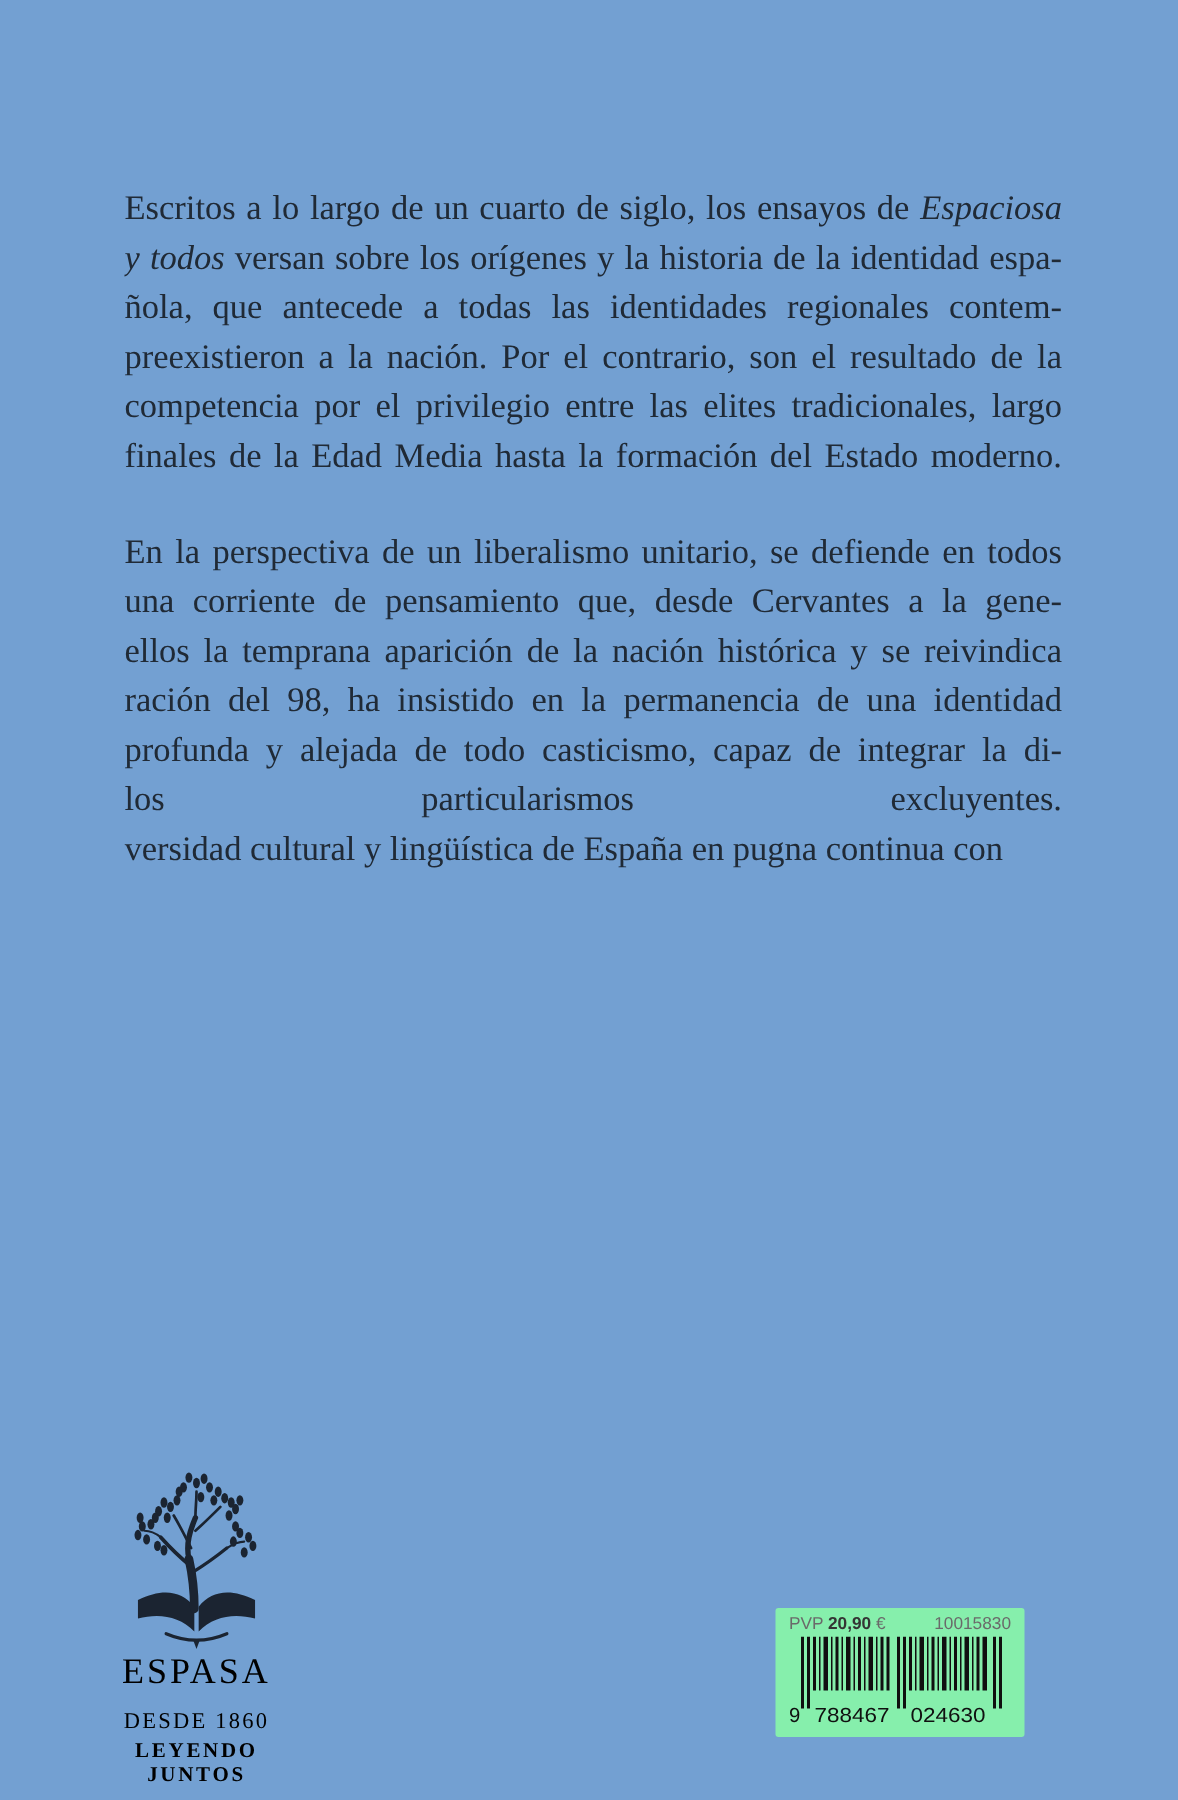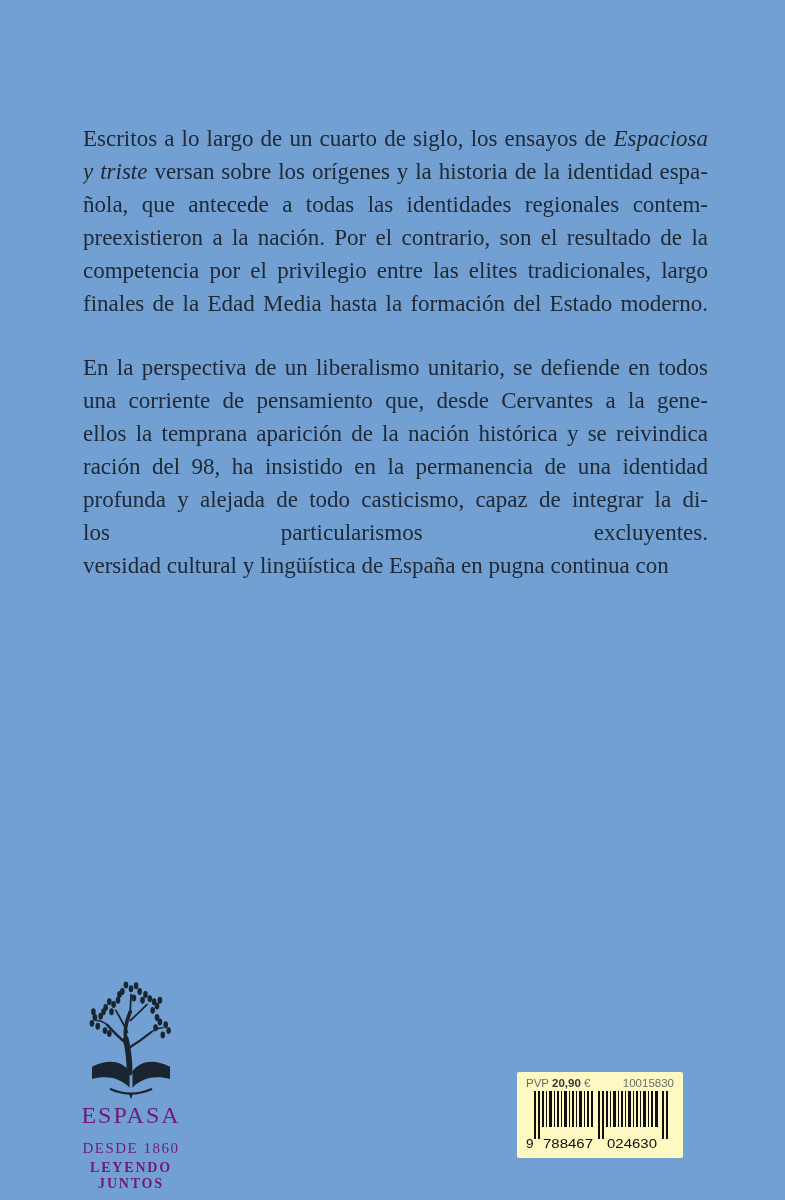--- a/index.html
+++ b/index.html
@@ -16,30 +16,30 @@
   .para{margin:0 0 31px 0;}
   .tline{
     text-align:justify;text-align-last:justify;
     height:33px;overflow:hidden;
   }
   .para.last-left .tline:last-child{text-align-last:left;}
   .tline em{font-style:italic;}
   
   .logo{
     position:absolute;left:64px;top:980px;width:134px;
-    text-align:center;color:#701a75;
+    text-align:center;color:#000000;
   }
   .logo svg{display:block;margin:0 auto;}
   .logo-name{font-size:24px;letter-spacing:2px;margin-top:2px;}
   .logo-since{font-size:15px;letter-spacing:1.5px;margin-top:11px;}
   .logo-tagline{font-size:14px;font-weight:bold;letter-spacing:1.8px;margin-top:3px;}
   
   .sticker{
     position:absolute;left:517px;top:1072px;width:166px;height:86px;
-    background:#fef9c3;border-radius:2px;box-sizing:border-box;
+    background:#86efac;border-radius:2px;box-sizing:border-box;
     padding:5px 9px 0;
     font-family:"Liberation Sans", sans-serif;
   }
   .sticker-top{
     display:flex;justify-content:space-between;align-items:baseline;
     font-size:11.5px;color:#6a6a6a;white-space:nowrap;
   }
   .price-bold{font-weight:bold;color:#343434;}
   .barcode-svg{display:block;margin:2px auto 0;}
   .barcode-svg text{
@@ -47,21 +47,21 @@
   }
 </style>
 </head>
 <body>
 
 <div>
 
   <div class="synopsis">
     <div class="para">
         <div class="tline">Escritos a lo largo de un cuarto de siglo, los ensayos de <em>Espaciosa</em></div>
-        <div class="tline"><em>y triste</em> versan sobre los orígenes y la historia de la identidad espa-</div>
+        <div class="tline"><em>y todos</em> versan sobre los orígenes y la historia de la identidad espa-</div>
         <div class="tline">ñola, que antecede a todas las identidades regionales contem-</div>
         <div class="tline">preexistieron a la nación. Por el contrario, son el resultado de la</div>
         <div class="tline">competencia por el privilegio entre las elites tradicionales, largo</div>
         <div class="tline">finales de la Edad Media hasta la formación del Estado moderno.</div>
       </div>
     <div class="para last-left">
         <div class="tline">En la perspectiva de un liberalismo unitario, se defiende en todos</div>
         <div class="tline">una corriente de pensamiento que, desde Cervantes a la gene-</div>
         <div class="tline">ellos la temprana aparición de la nación histórica y se reivindica</div>
         <div class="tline">ración del 98, ha insistido en la permanencia de una identidad</div>

